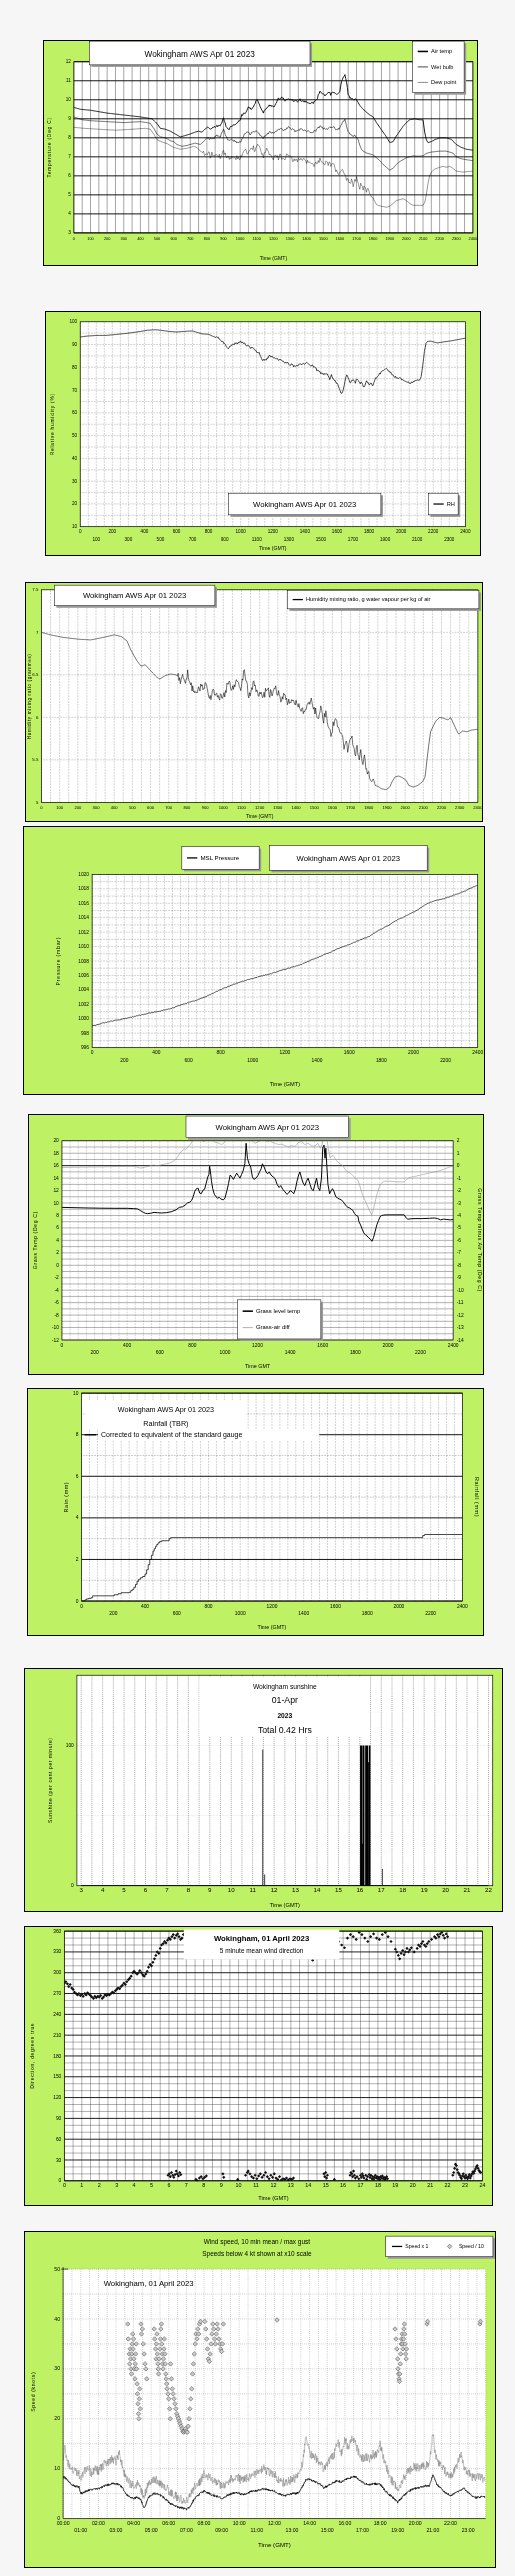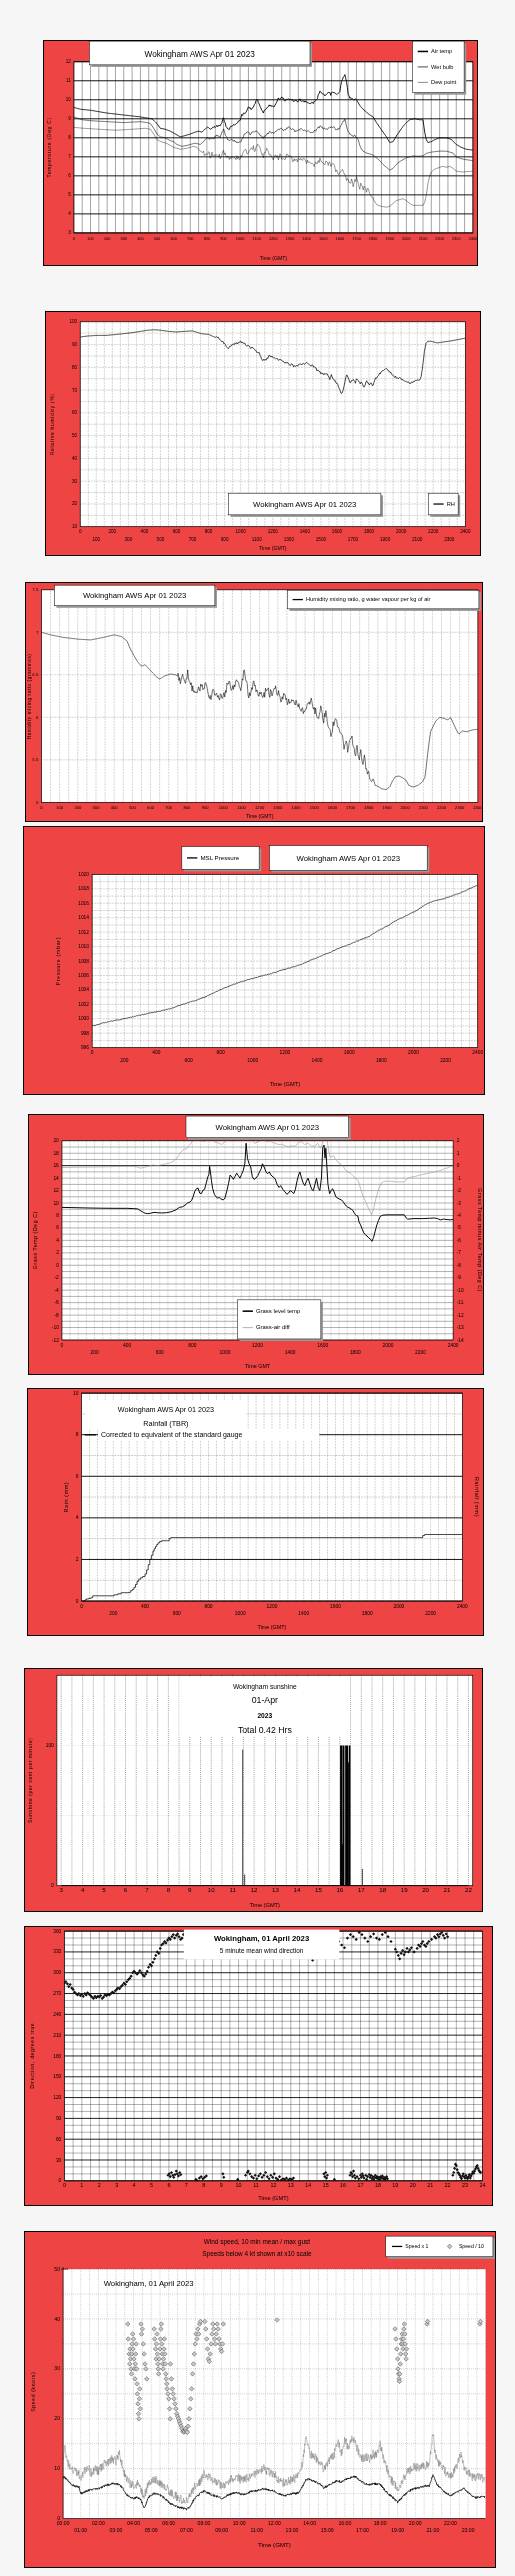--- a/index.html
+++ b/index.html
@@ -1,17 +1,17 @@
 <!DOCTYPE html>
 <html style="font-size:8.2px"><head>
 <meta charset="utf-8">
 <style>
   html,body{margin:0;padding:0;}
   body{width:515px;height:2576px;background:#f6f6f6;font-family:"Liberation Sans",sans-serif;position:relative;}
-  .panel{position:absolute;background:#ef4444;border:0.5px solid #000;}
+  .panel{position:absolute;background:#bef264;border:0.5px solid #000;}
   svg{display:block;}
   text{fill:#000;}
 </style>
 </head>
 <body>
 
 <main id="app">
     <div class="panel" style="left: 43px; top: 40px; width: 433px; height: 224px;">
       <svg viewBox="0 0 840 434" width="433" height="224">
         <rect x="58" y="40" width="774" height="332" fill="#fff"></rect>
@@ -732,21 +732,21 @@
         <rect x="136" y="78" width="430" height="22" fill="#fff"></rect>
         <text x="268" y="44" font-size="14" text-anchor="middle">Wokingham AWS Apr 01 2023</text>
         <text x="268" y="72" font-size="14" text-anchor="middle">Rainfall (TBR)</text>
         <text x="142" y="94" font-size="13.5" text-anchor="start">Corrected to equivalent of the standard gauge</text>
         <line x1="110" y1="89" x2="132" y2="89" stroke="#000" stroke-width="2.5"></line>
         <text x="474" y="466" font-size="10.5" text-anchor="middle">Time (GMT)</text>
         <text x="78" y="210" font-size="10.5" text-anchor="middle" letter-spacing="1.2" transform="rotate(-90 78 210)">Rain (mm)</text>
         <text x="868" y="210" font-size="10.5" text-anchor="middle" letter-spacing="1.2" transform="rotate(90 868 210)">Rainfall (mm)</text>
       </svg>
     </div>
-    <div class="panel" style="left: 24px; top: 1668px; width: 457px; height: 242px;">
+    <div class="panel" style="left: 24px; top: 1668px; width: 457px; height: 242px; padding-left: 20px;">
       <svg viewBox="0 0 888 470" width="457" height="242">
         <rect x="62" y="12" width="808" height="409" fill="#fff"></rect>
         <line x1="70.32989690721651" y1="12" x2="70.32989690721651" y2="421" stroke="#000" stroke-width="0.7" stroke-dasharray="2,2"></line>
         <line x1="91.15463917525774" y1="12" x2="91.15463917525774" y2="421" stroke="#000" stroke-width="0.7" stroke-dasharray="2,2"></line>
         <line x1="111.97938144329899" y1="12" x2="111.97938144329899" y2="421" stroke="#000" stroke-width="0.7" stroke-dasharray="2,2"></line>
         <line x1="132.80412371134022" y1="12" x2="132.80412371134022" y2="421" stroke="#000" stroke-width="0.7" stroke-dasharray="2,2"></line>
         <line x1="153.62886597938146" y1="12" x2="153.62886597938146" y2="421" stroke="#000" stroke-width="0.7" stroke-dasharray="2,2"></line>
         <line x1="174.45360824742272" y1="12" x2="174.45360824742272" y2="421" stroke="#000" stroke-width="0.7" stroke-dasharray="2,2"></line>
         <line x1="195.27835051546393" y1="12" x2="195.27835051546393" y2="421" stroke="#000" stroke-width="0.7" stroke-dasharray="2,2"></line>
         <line x1="216.10309278350516" y1="12" x2="216.10309278350516" y2="421" stroke="#000" stroke-width="0.7" stroke-dasharray="2,2"></line>

